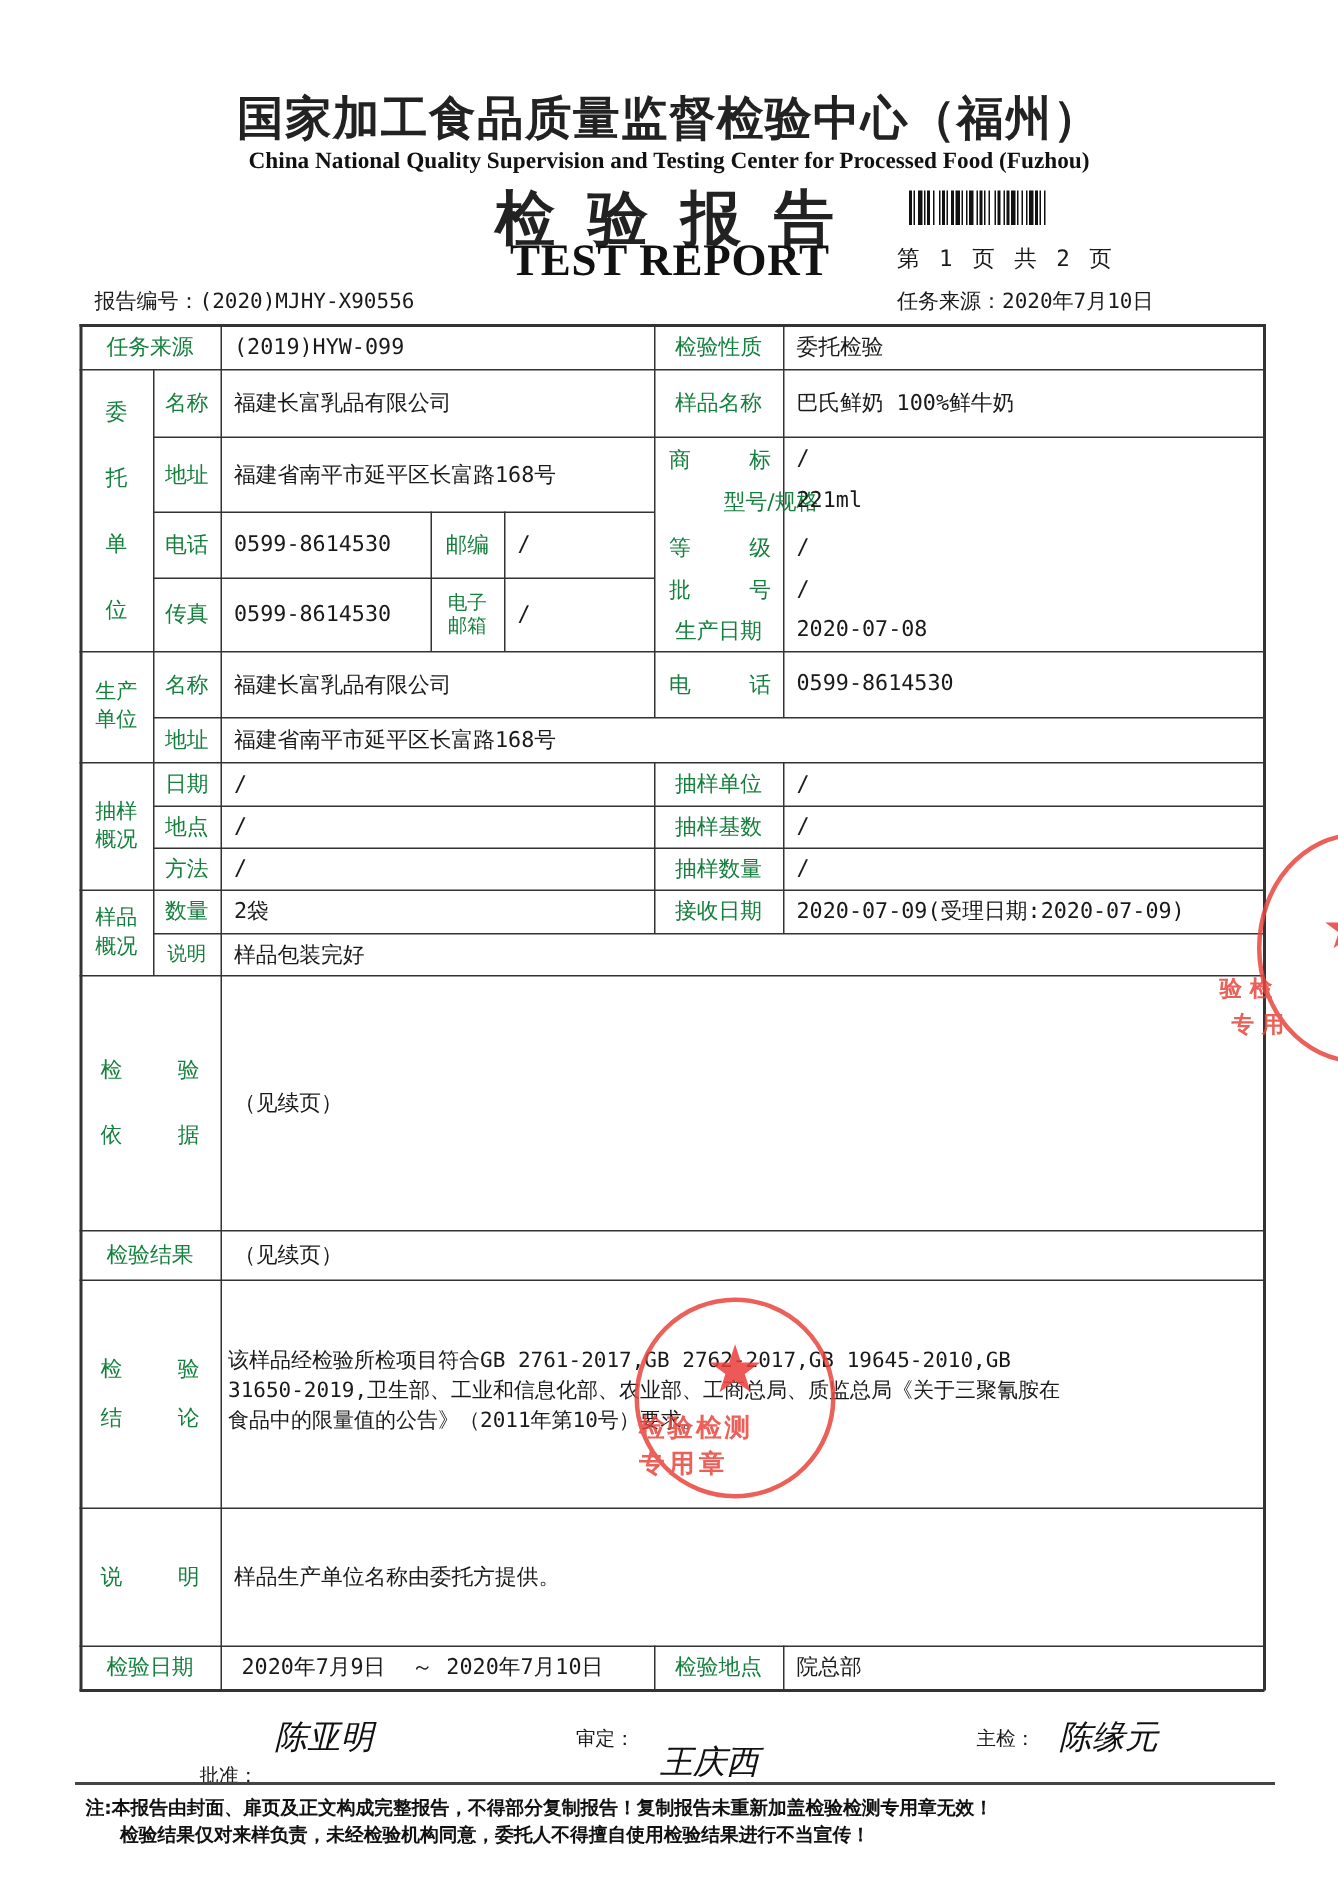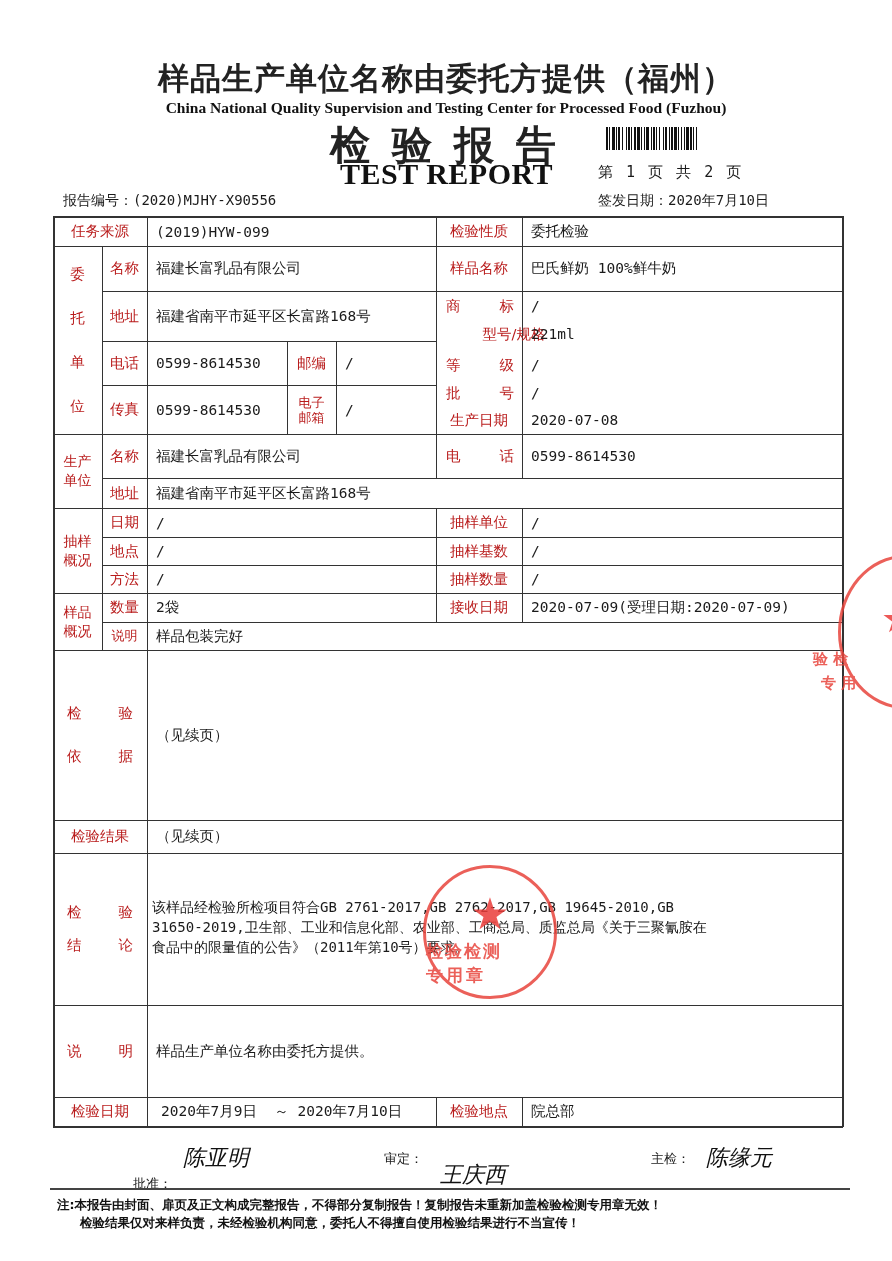--- a/index.html
+++ b/index.html
@@ -14,40 +14,40 @@
   .barcode span { display:block; background:#111; height:100%; }
   .page-no { left:598px; top:163px; font-size:15px; letter-spacing:2px; font-family:"DejaVu Sans Mono",monospace; }
   .hdr-left { left:63px; top:192px; font-size:14px; font-family:"DejaVu Sans Mono","Liberation Mono",monospace; }
   .hdr-right { left:598px; top:192px; font-size:14px; font-family:"DejaVu Sans Mono","Liberation Mono",monospace; }
 
   .hl { position:absolute; height:0; border-top:1.6px solid #333; }
   .vl { position:absolute; width:0; border-left:1.6px solid #333; }
   .thick { border-width:2px; }
 
   .cell { position:absolute; display:flex; align-items:center; font-size:14.5px; font-family:"DejaVu Sans Mono","Liberation Mono",monospace; white-space:nowrap; }
-  .lbl { justify-content:center; font-family:"DejaVu Sans",sans-serif; font-size:14.5px; color:#b91c1c; }
+  .lbl { justify-content:center; font-family:"DejaVu Sans",sans-serif; font-size:14.5px; color:#15803d; }
   .val { padding-left:9px; }
   .spread { justify-content:space-between; padding:0 8px 0 10px; box-sizing:border-box; }
   .vert { flex-direction:column; justify-content:space-around; }
   .small2 { font-size:13px; line-height:15px; flex-direction:column; }
   .conclusion { left:152px; top:897px; width:560px; font-size:14px; line-height:20px; font-family:"DejaVu Sans Mono","Liberation Mono",monospace; white-space:normal; }
 
   .sig-row { top:1150px; font-size:13px; font-family:"DejaVu Sans",sans-serif; }
   .sig { font-family:"DejaVu Serif",serif; font-style:italic; font-size:22px; color:#111; }
   .footer-line { left:50px; width:800px; top:1188px; border-top:2px solid #444; }
   .note { left:57px; font-size:12.5px; font-family:"DejaVu Sans",sans-serif; font-weight:bold; color:#111; }
 
   .stamp { border:3px solid #e8453d; border-radius:50%; color:#e8453d; opacity:0.85; }
   .stamp-text { position:absolute; left:0; width:100%; text-align:left; font-family:"DejaVu Sans",sans-serif; font-weight:bold; color:#e8453d; }
   .star { position:absolute; left:50%; transform:translateX(-50%); color:#ea3d3a; font-size:44px; line-height:1; }
 </style>
 </head>
 <body>
 
-<div class="abs title-cn">样品生产单位名称由委托方提供（福州）</div>
+<div class="abs title-cn">国家加工食品质量监督检验中心（福州）</div>
 <div class="abs title-en">China National Quality Supervision and Testing Center for Processed Food (Fuzhou)</div>
 <div class="abs report-cn">检验报告</div>
 <div class="abs report-en">TEST REPORT</div>
 <div class="abs barcode" id="barcode">
     <span style="width: 2px;"></span>
     <span style="width: 1px; background: transparent;"></span>
     <span style="width: 1px;"></span>
     <span style="width: 2px; background: transparent;"></span>
     <span style="width: 3px;"></span>
     <span style="width: 1px; background: transparent;"></span>
@@ -104,21 +104,21 @@
     <span style="width: 1px;"></span>
     <span style="width: 2px; background: transparent;"></span>
     <span style="width: 1px;"></span>
     <span style="width: 1px; background: transparent;"></span>
   </div>
 <div class="abs page-no">第 1 页  共 2 页</div>
 <div class="abs hdr-left">
   <span>报告编号：</span><span>(2020)MJHY-X90556</span>
 </div>
 <div class="abs hdr-right">
-  <span>签发日期：</span><span>2020年7月10日</span>
+  <span>任务来源：</span><span>2020年7月10日</span>
 </div>
 
 <div>
 
   <div class="hl thick" style="left:53px;width:790px;top:216px;"></div>
   <div class="hl thick" style="left:53px;width:790px;top:1126px;"></div>
   <div class="vl thick" style="left:53px;top:216px;height:911px;"></div>
   <div class="vl thick" style="left:842px;top:216px;height:911px;"></div>
 
   <div class="hl" style="left:53px;width:790px;top:246px;"></div>

